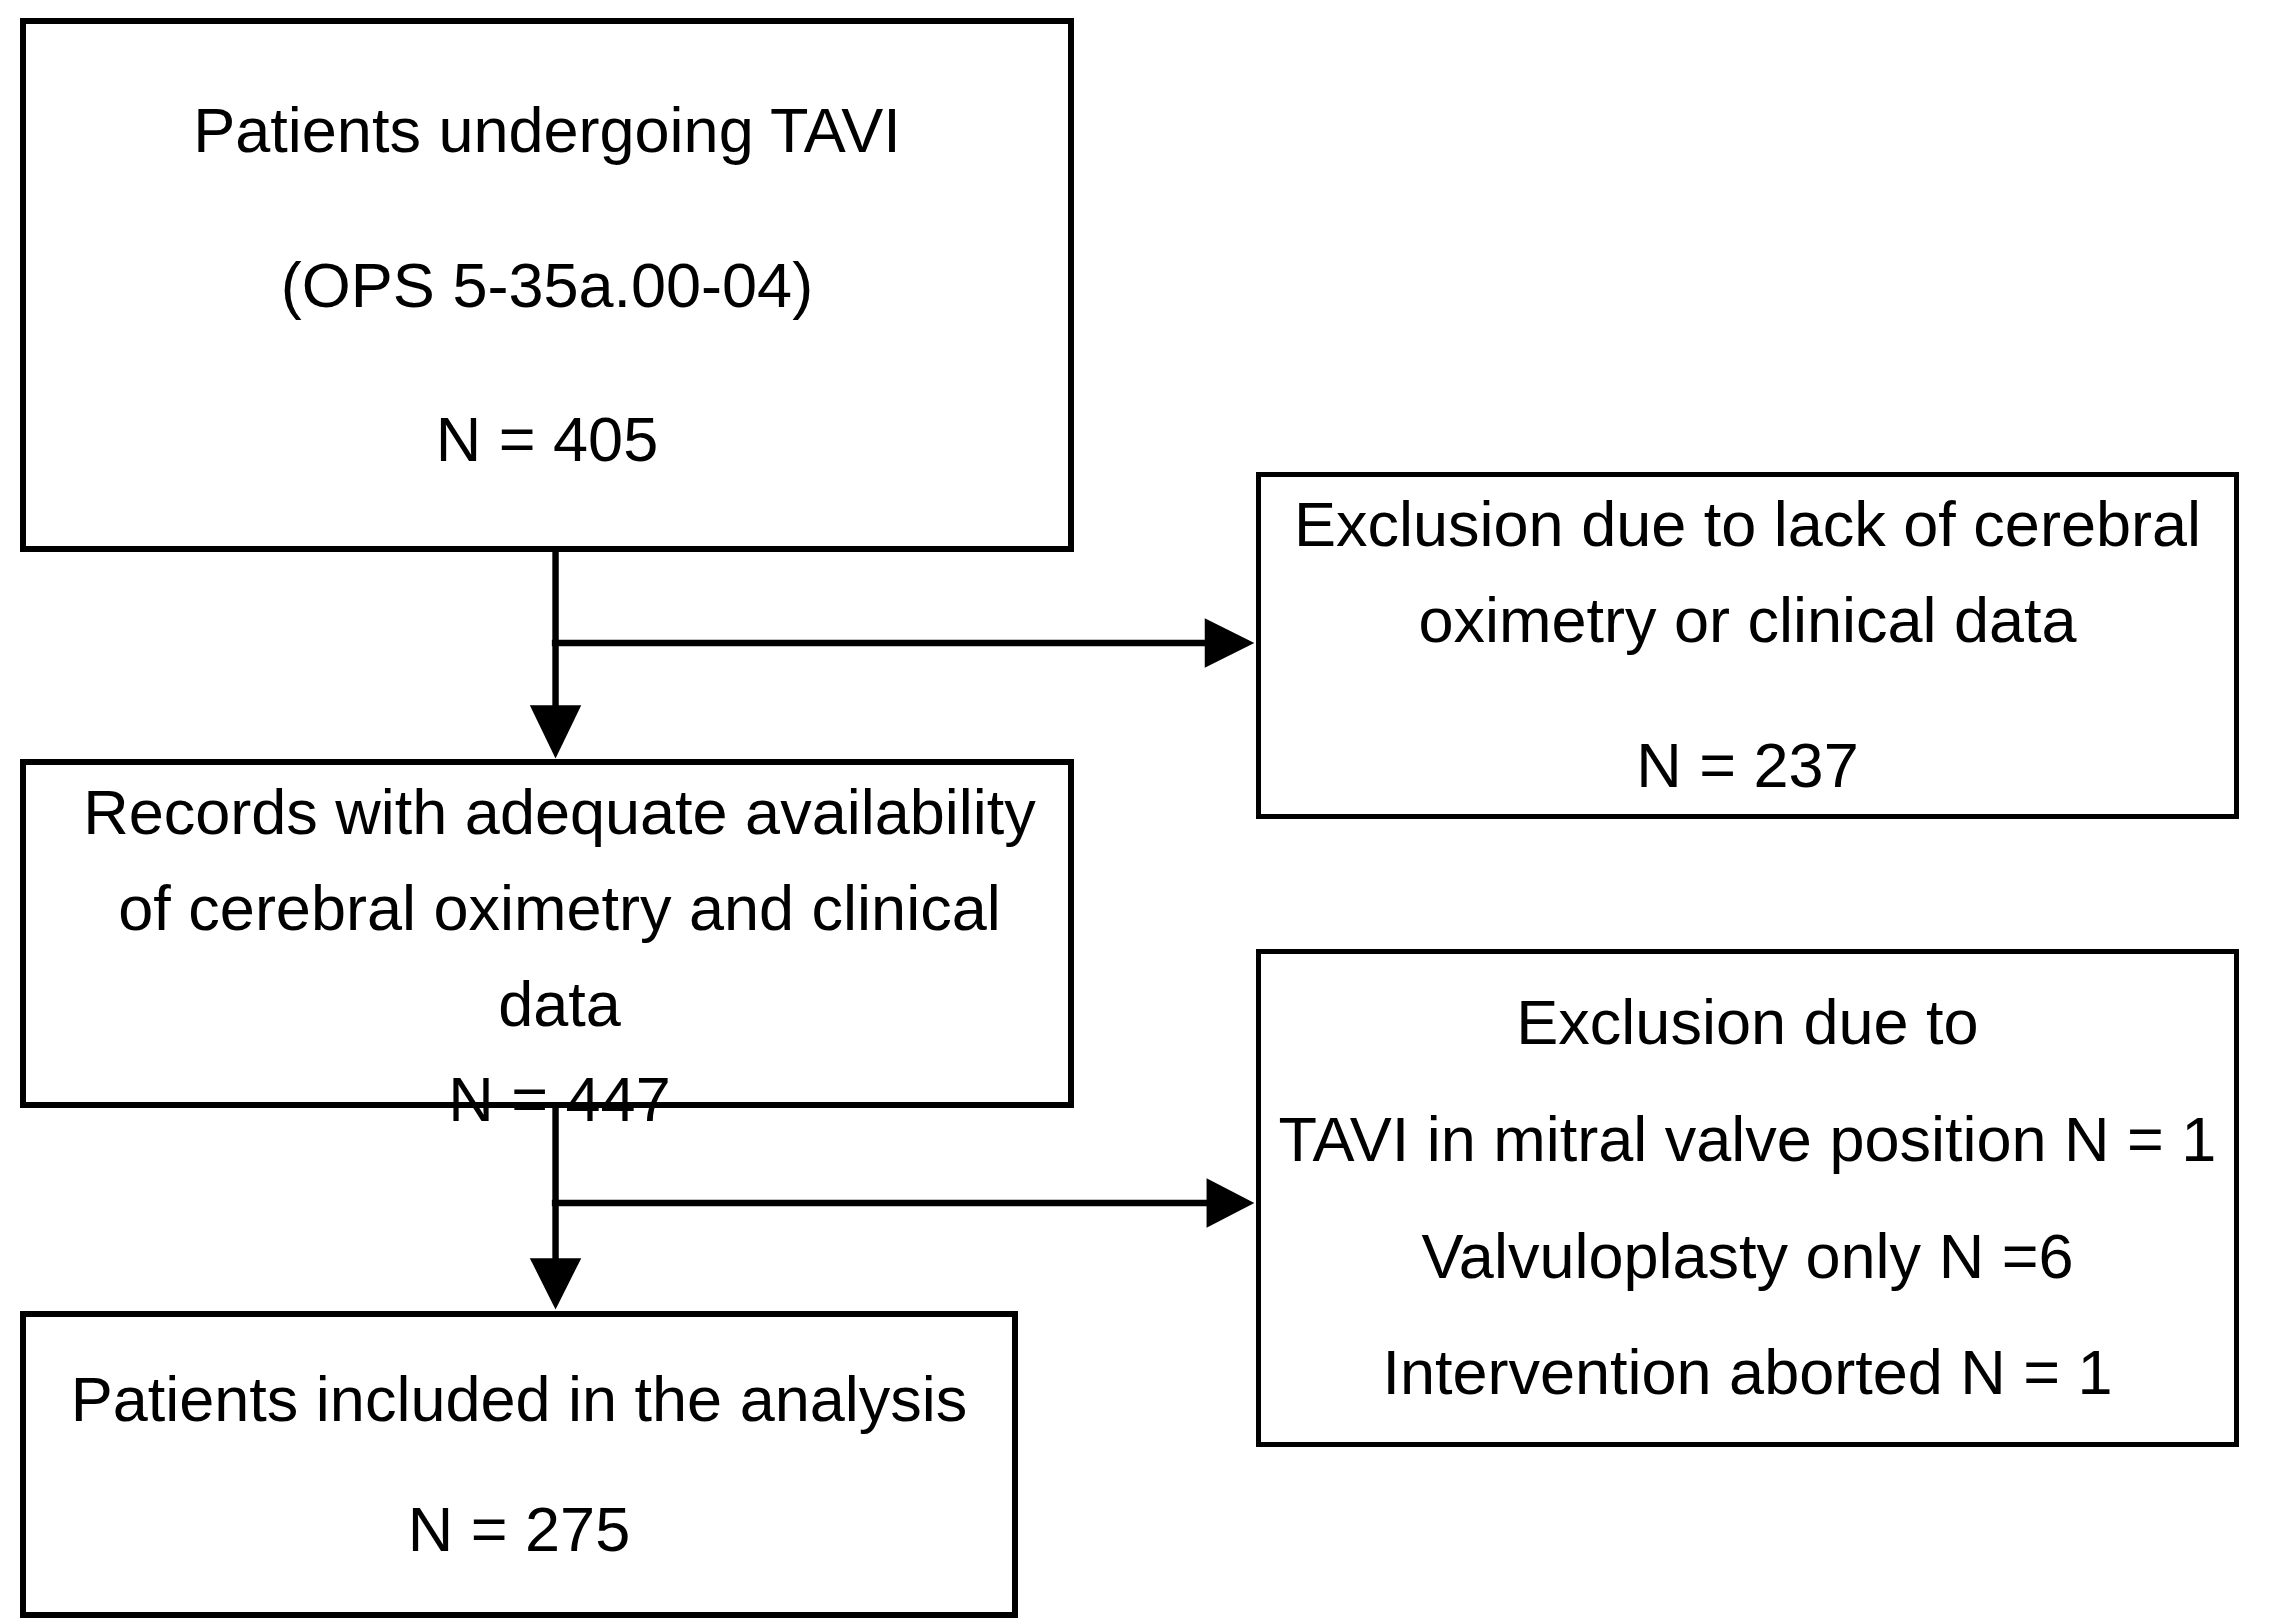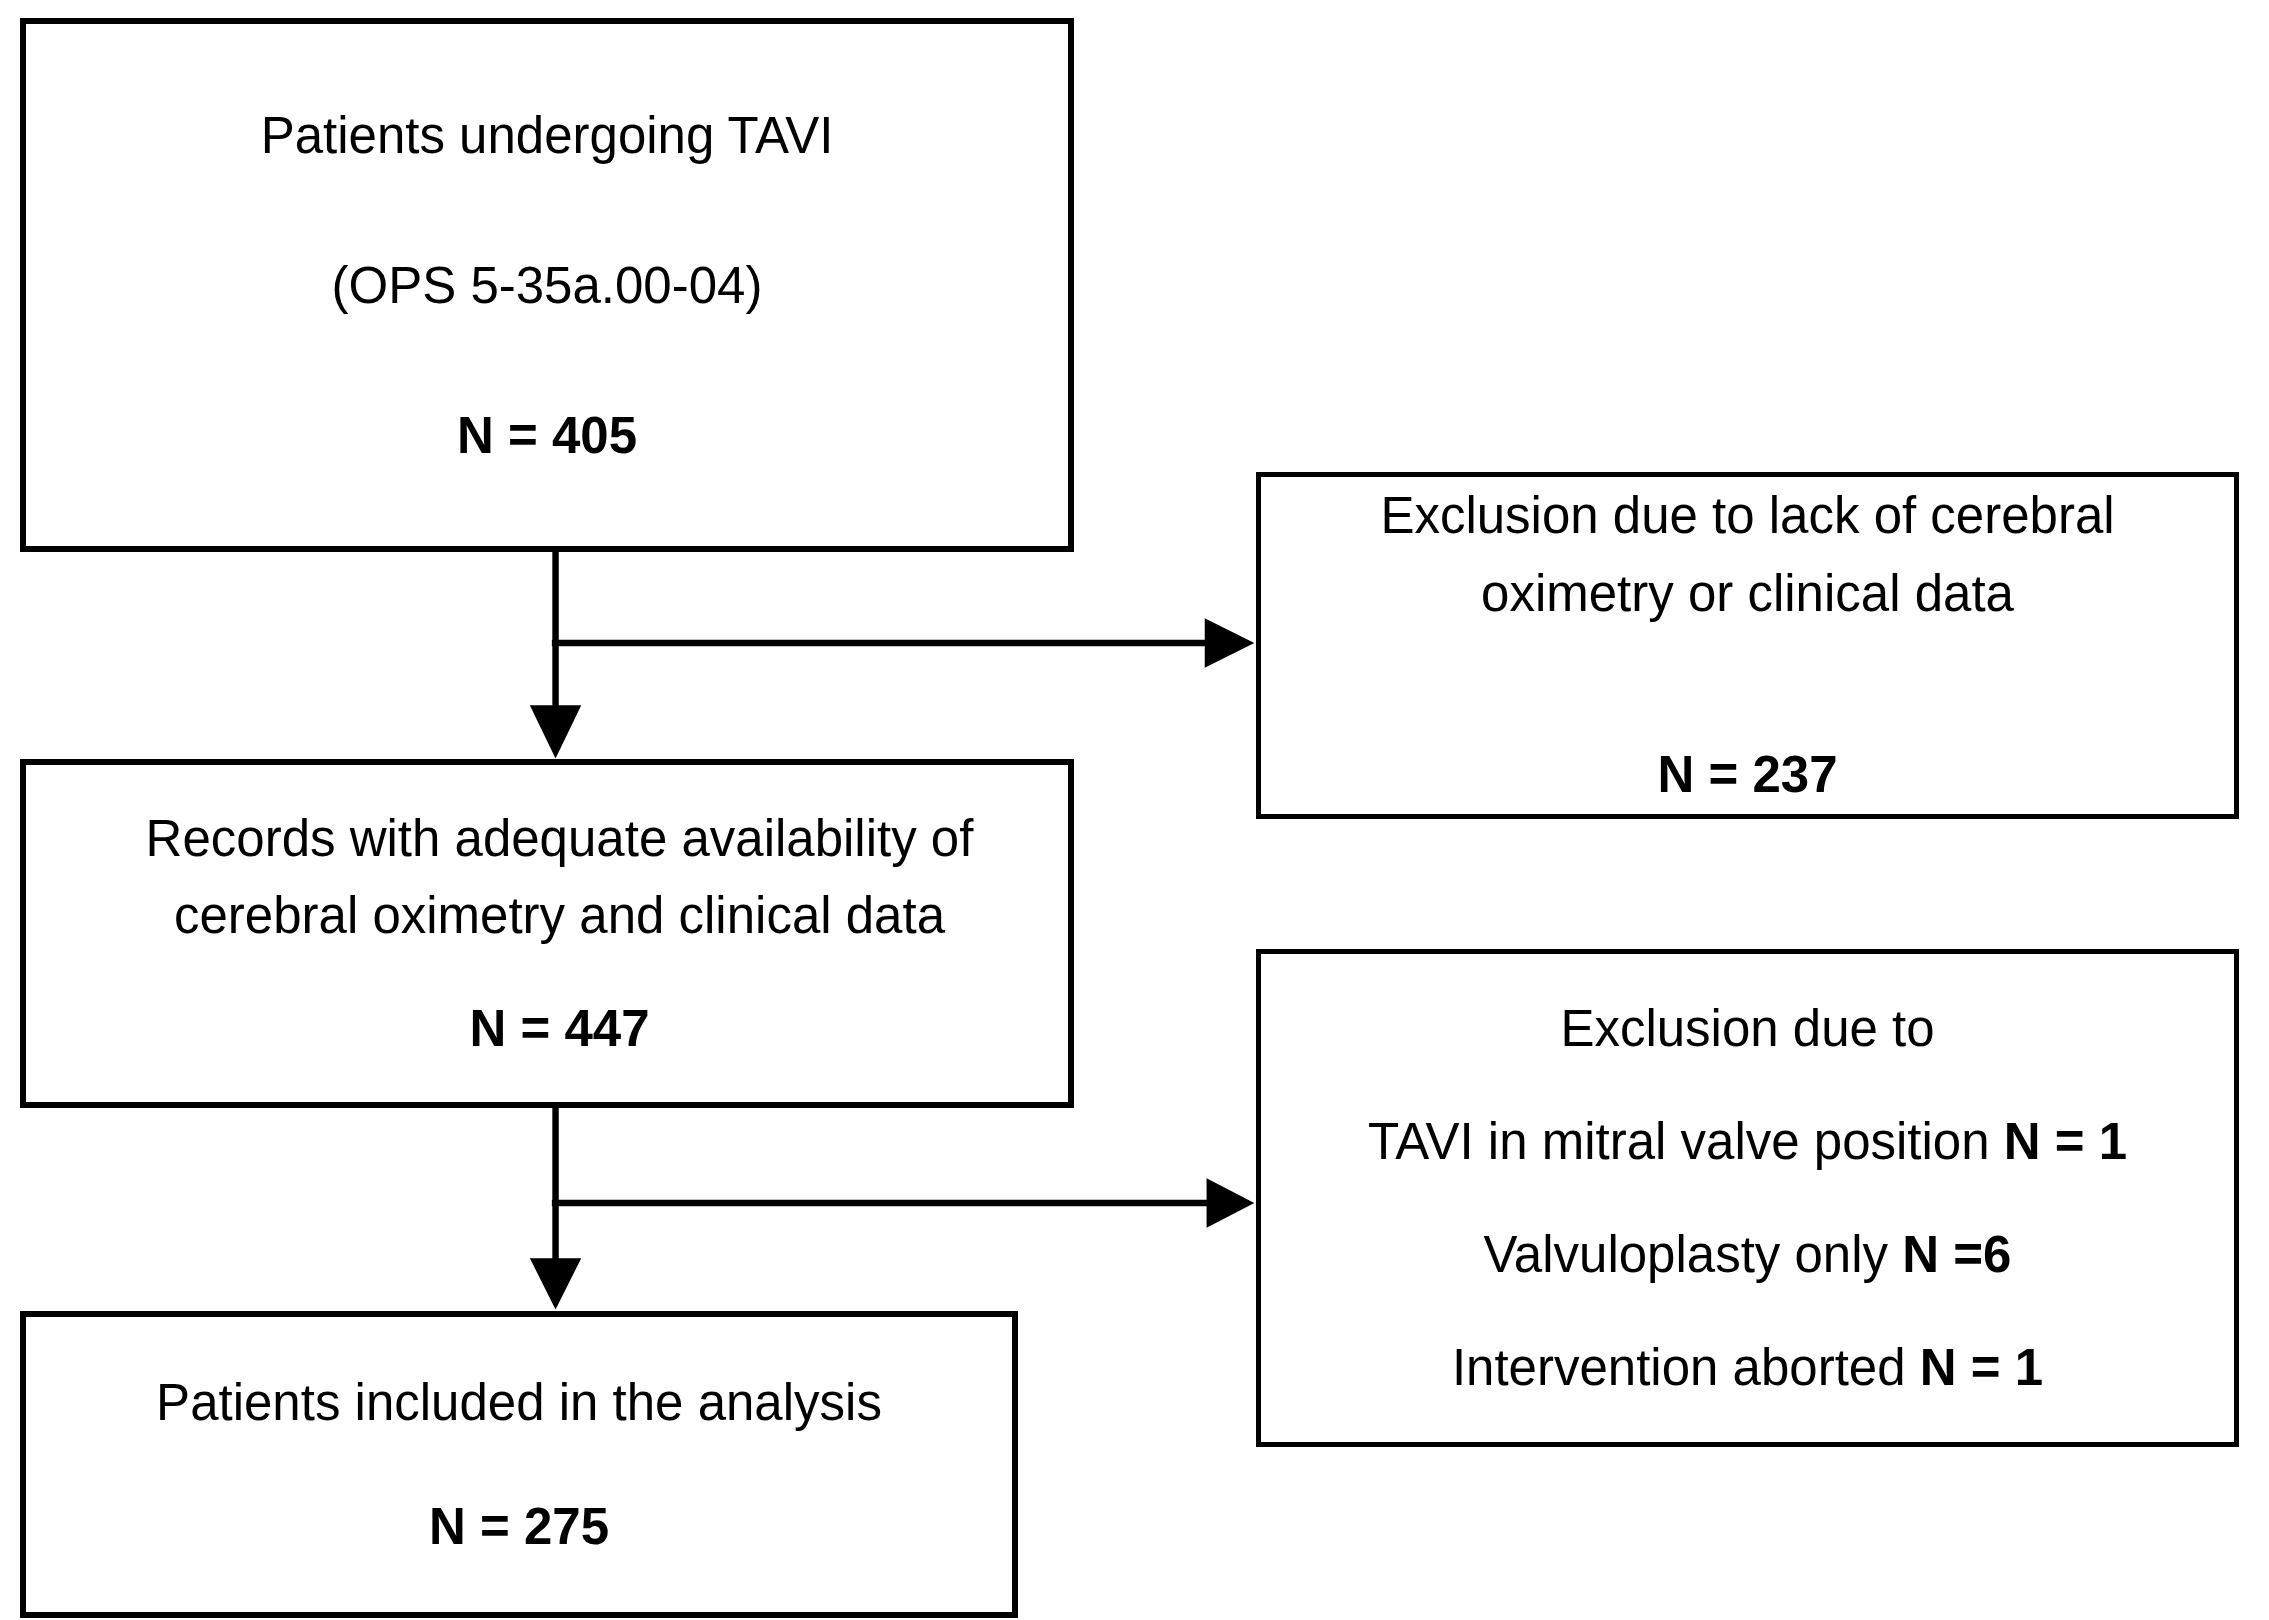--- a/index.html
+++ b/index.html
@@ -31,29 +31,29 @@
     display: flex;
     flex-direction: column;
     justify-content: space-evenly;
     align-items: center;
     text-align: center;
   }
   .box-right {
     border-width: 5.5px;
   }
   .line {
-    font-size: 51px;
+    font-size: 63px;
     line-height: 1.52;
     white-space: nowrap;
   }
   .label-wrap {
     white-space: normal;
   }
   .bold {
-    font-weight: 700;
+    font-weight: 400;
   }
   
   #box-initial   { left: 20px;   top: 18.4px;   width: 1054px; height: 534px; }
   #box-excl1     { left: 1256px; top: 472px;  width: 983px; height: 347px; justify-content: space-between; }
   #box-records   { left: 20px;   top: 759px;  width: 1054px; height: 349px; padding-left: 25px; }
   #box-excl2     { left: 1256px; top: 949px; width: 983px; height: 498px; text-align: right; }
   #box-included  { left: 20px;   top: 1311px; width: 998px; height: 307px; }
 
   #box-excl1 .label-wrap   { max-width: 918px; }
   #box-records .label-wrap { max-width: 1019px; }

